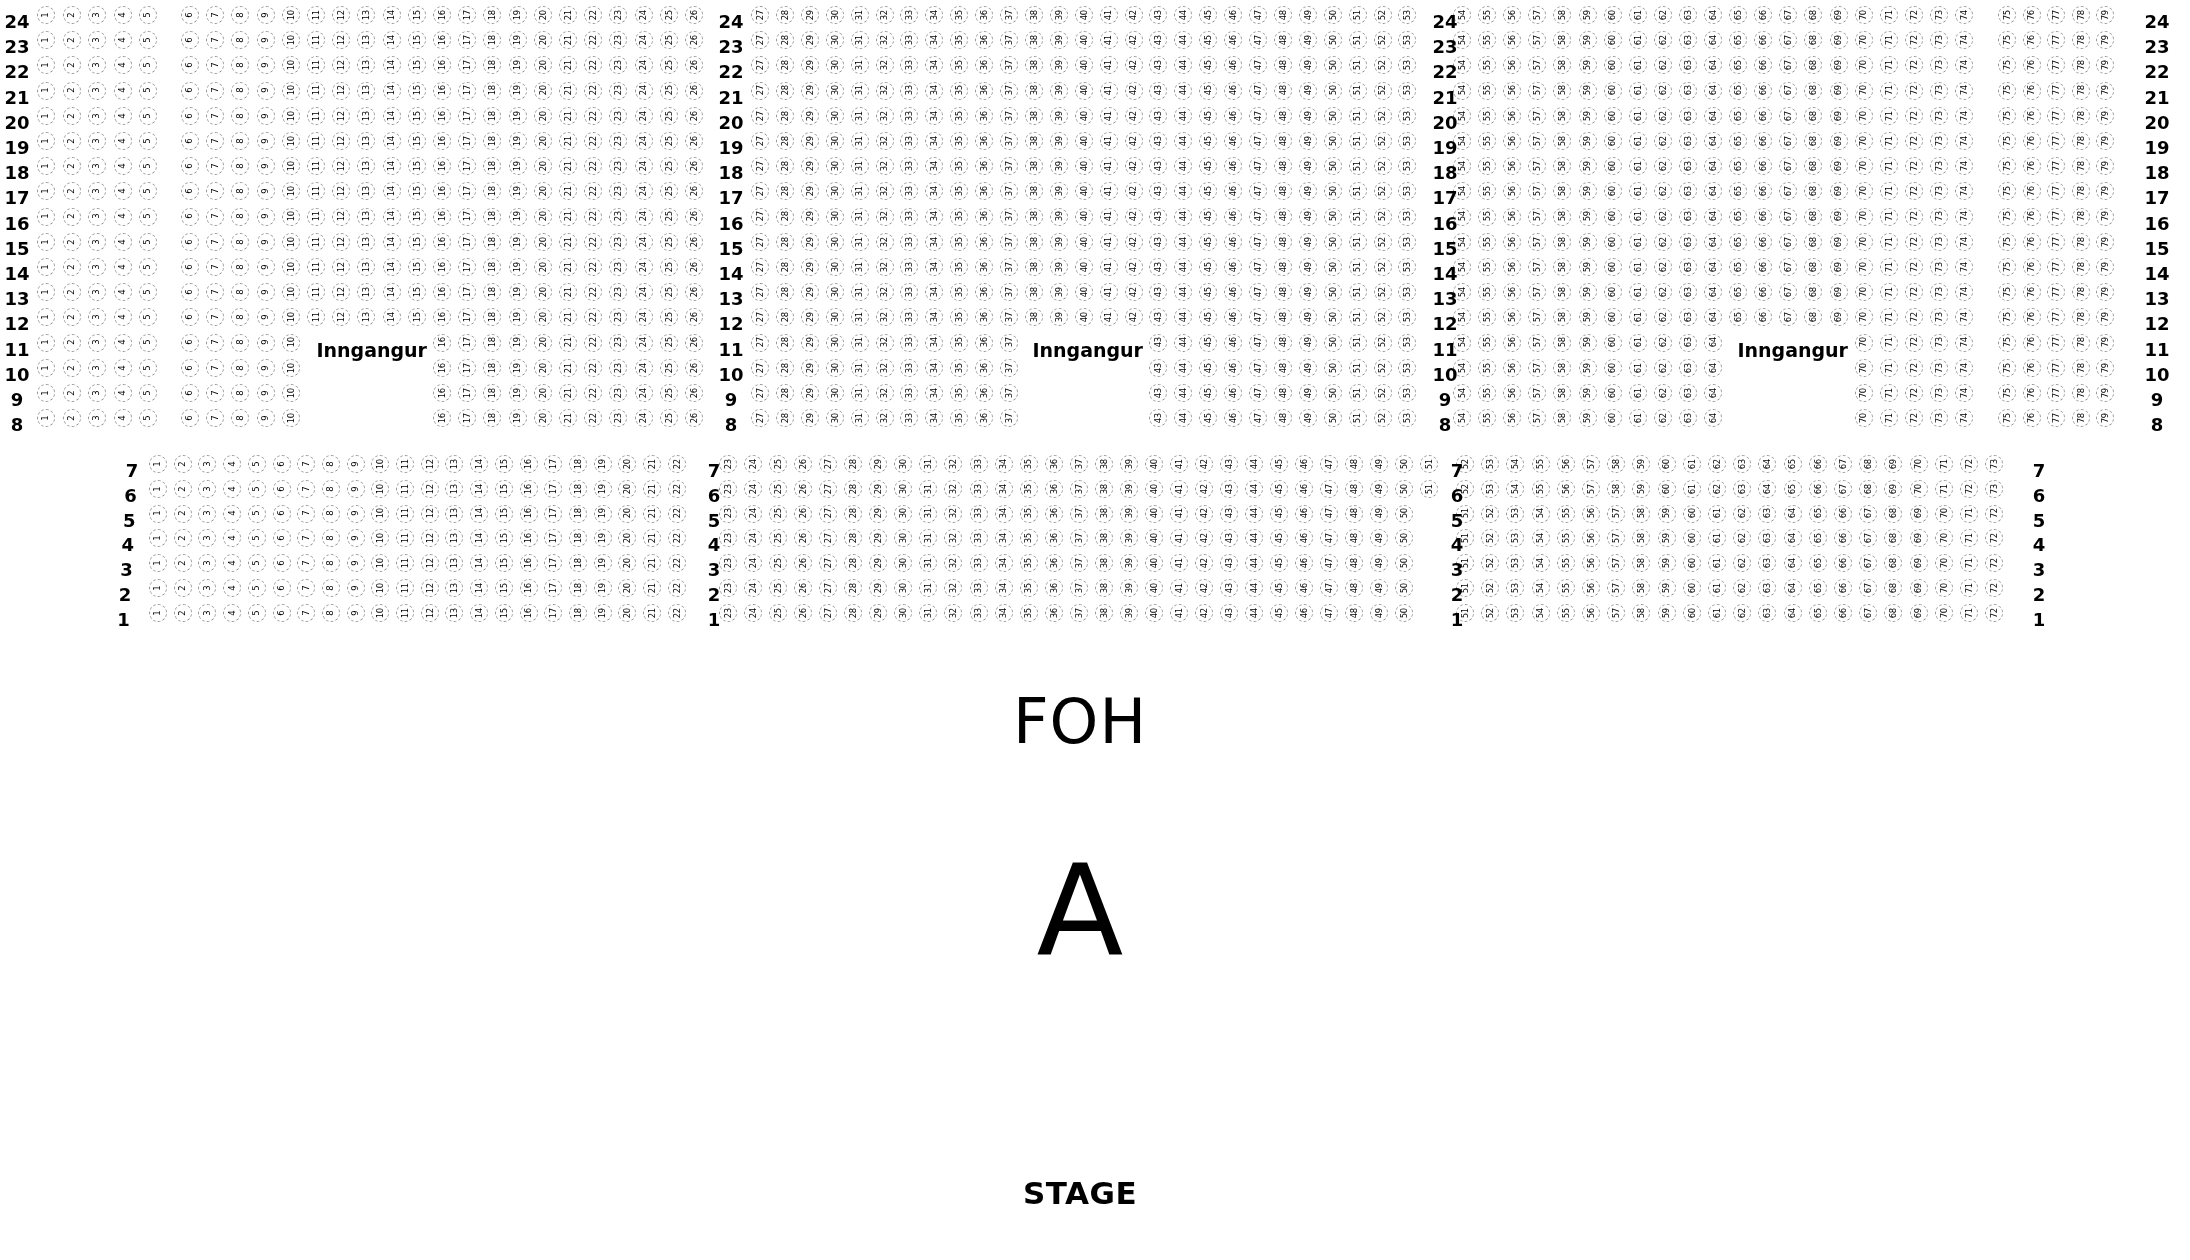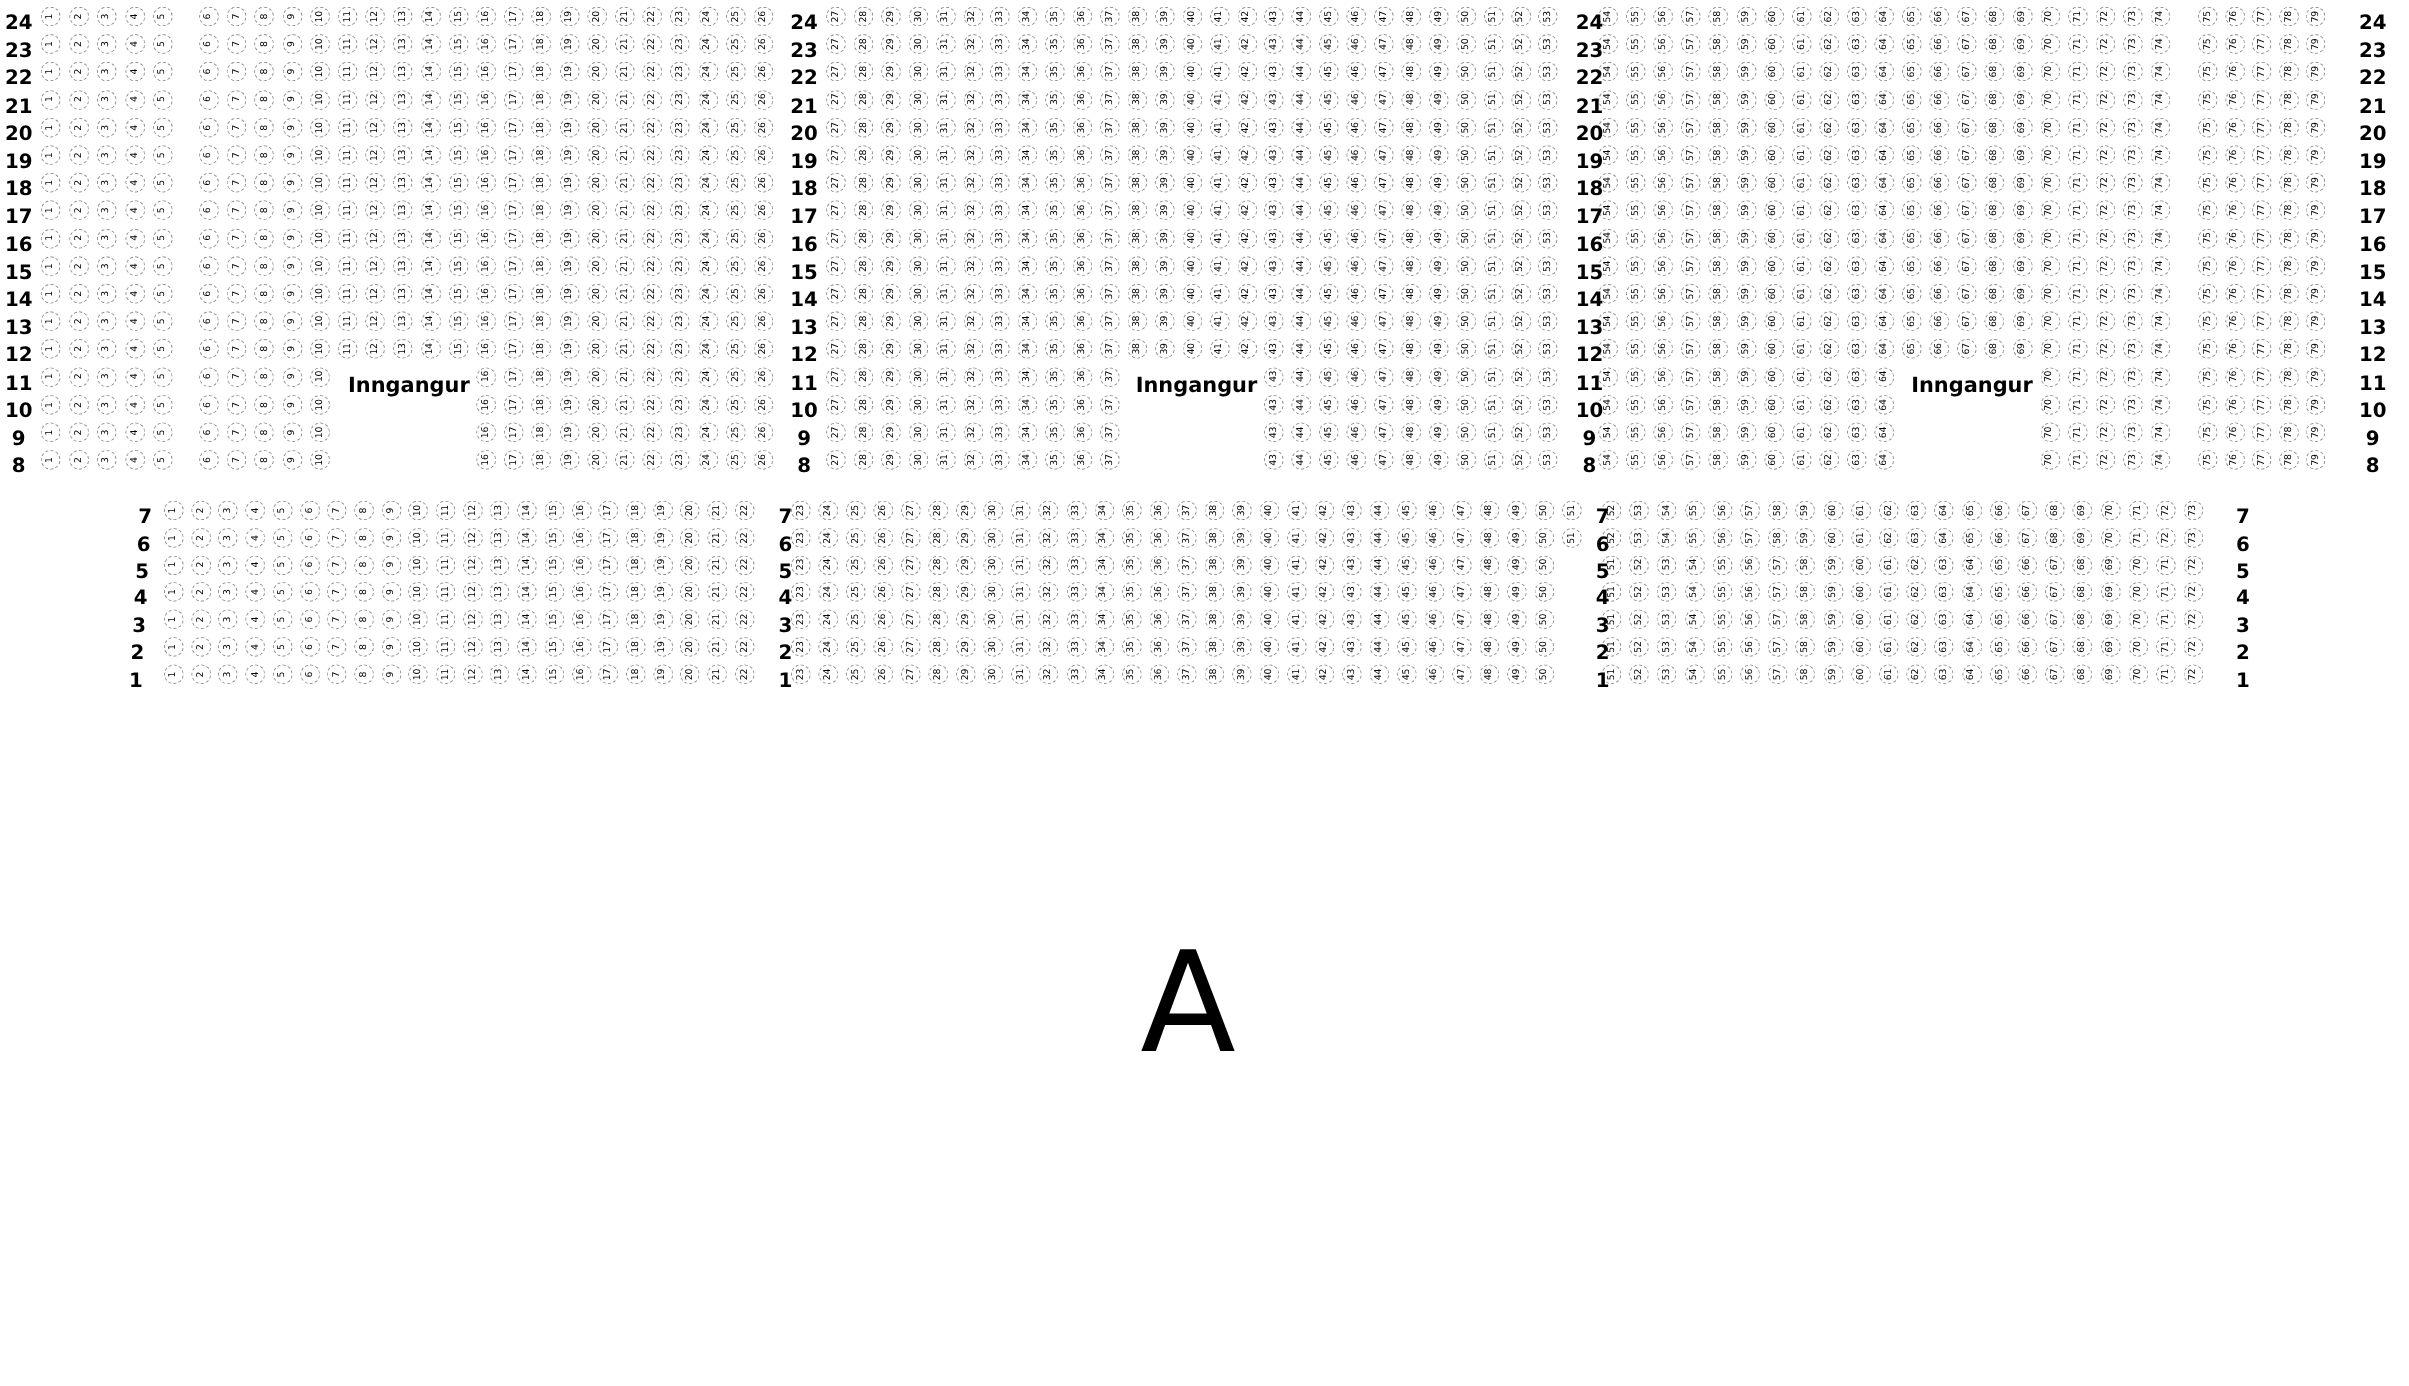--- a/index.html
+++ b/index.html
@@ -5528,14 +5528,16 @@
       <div class="row-label" style="left: 2039px; top: 569.2px;">3</div>
       <div class="row-label" style="left: 125px; top: 594px;">2</div>
       <div class="row-label" style="left: 714px; top: 594px;">2</div>
       <div class="row-label" style="left: 1457px; top: 594px;">2</div>
       <div class="row-label" style="left: 2039px; top: 594px;">2</div>
       <div class="row-label" style="left: 123.6px; top: 618.8px;">1</div>
       <div class="row-label" style="left: 714px; top: 618.8px;">1</div>
       <div class="row-label" style="left: 1457px; top: 618.8px;">1</div>
       <div class="row-label" style="left: 2039px; top: 618.8px;">1</div>
     </div>
+  <div class="big-label foh">FOH</div>
   <div class="big-label section-a">A</div>
+  <div class="big-label stage">STAGE</div>
 </div>
 
 </body></html>

